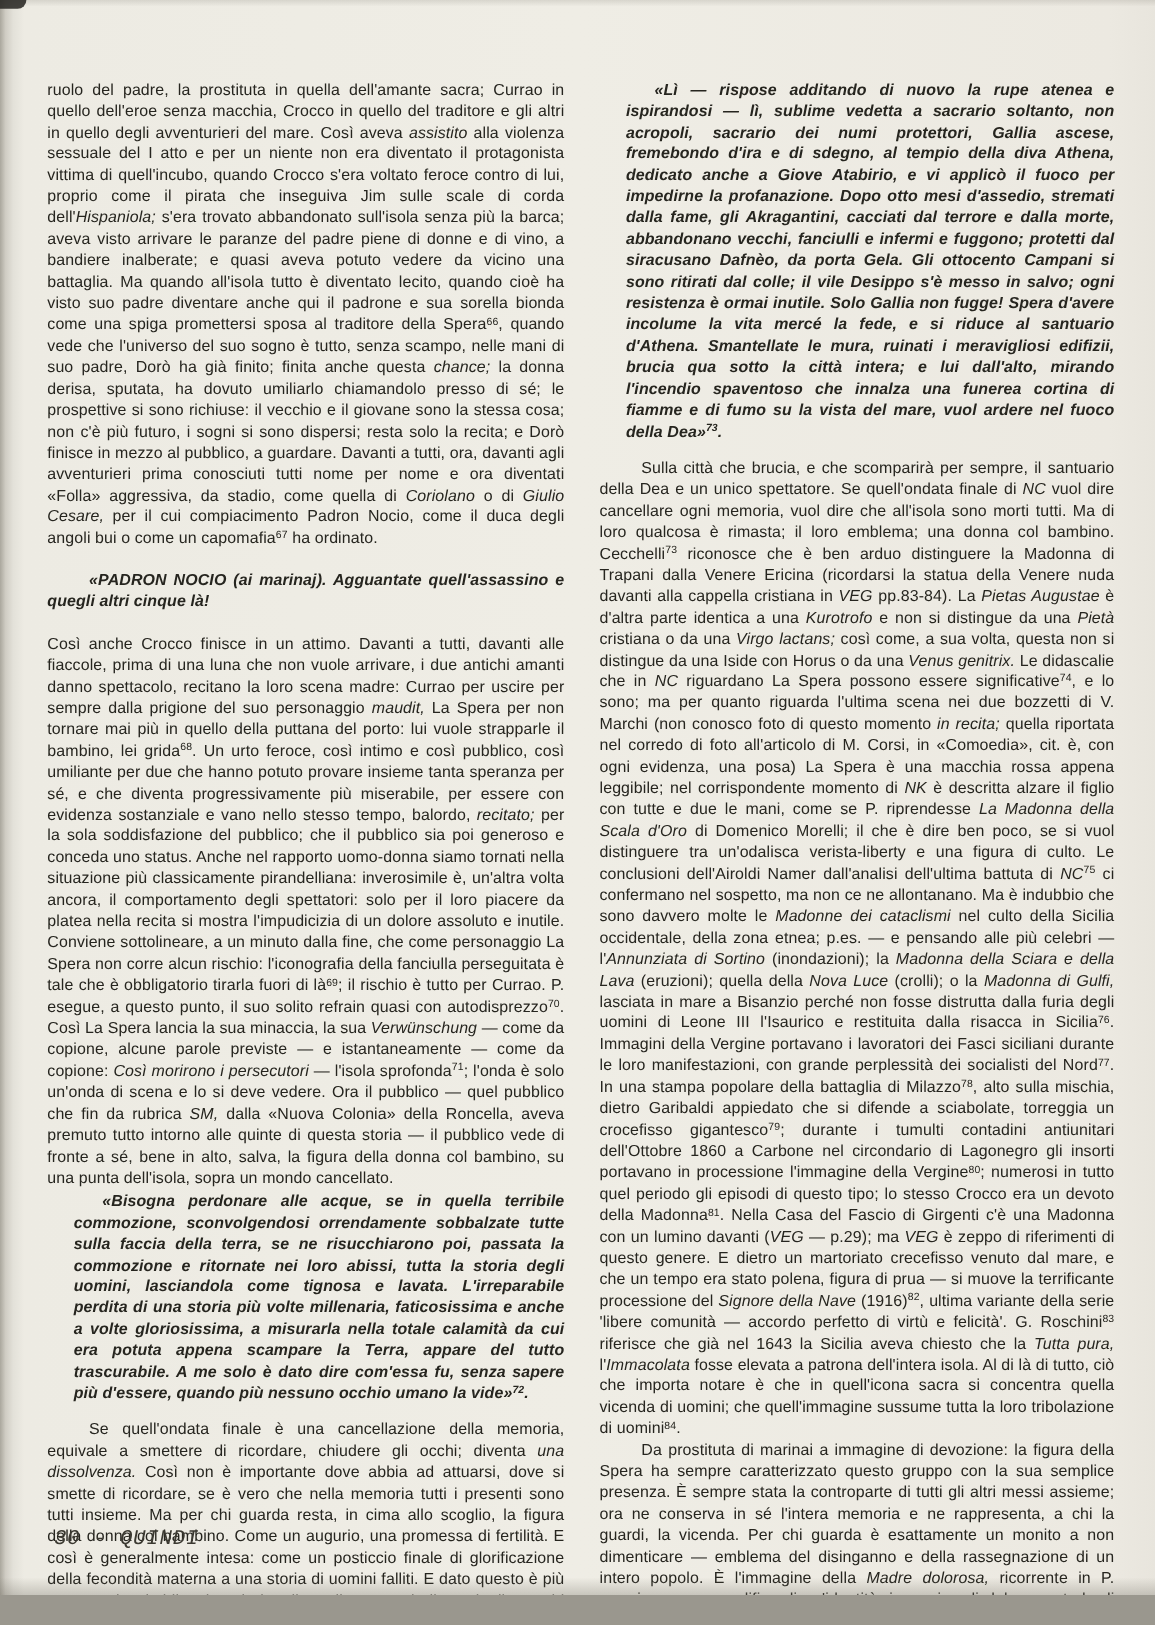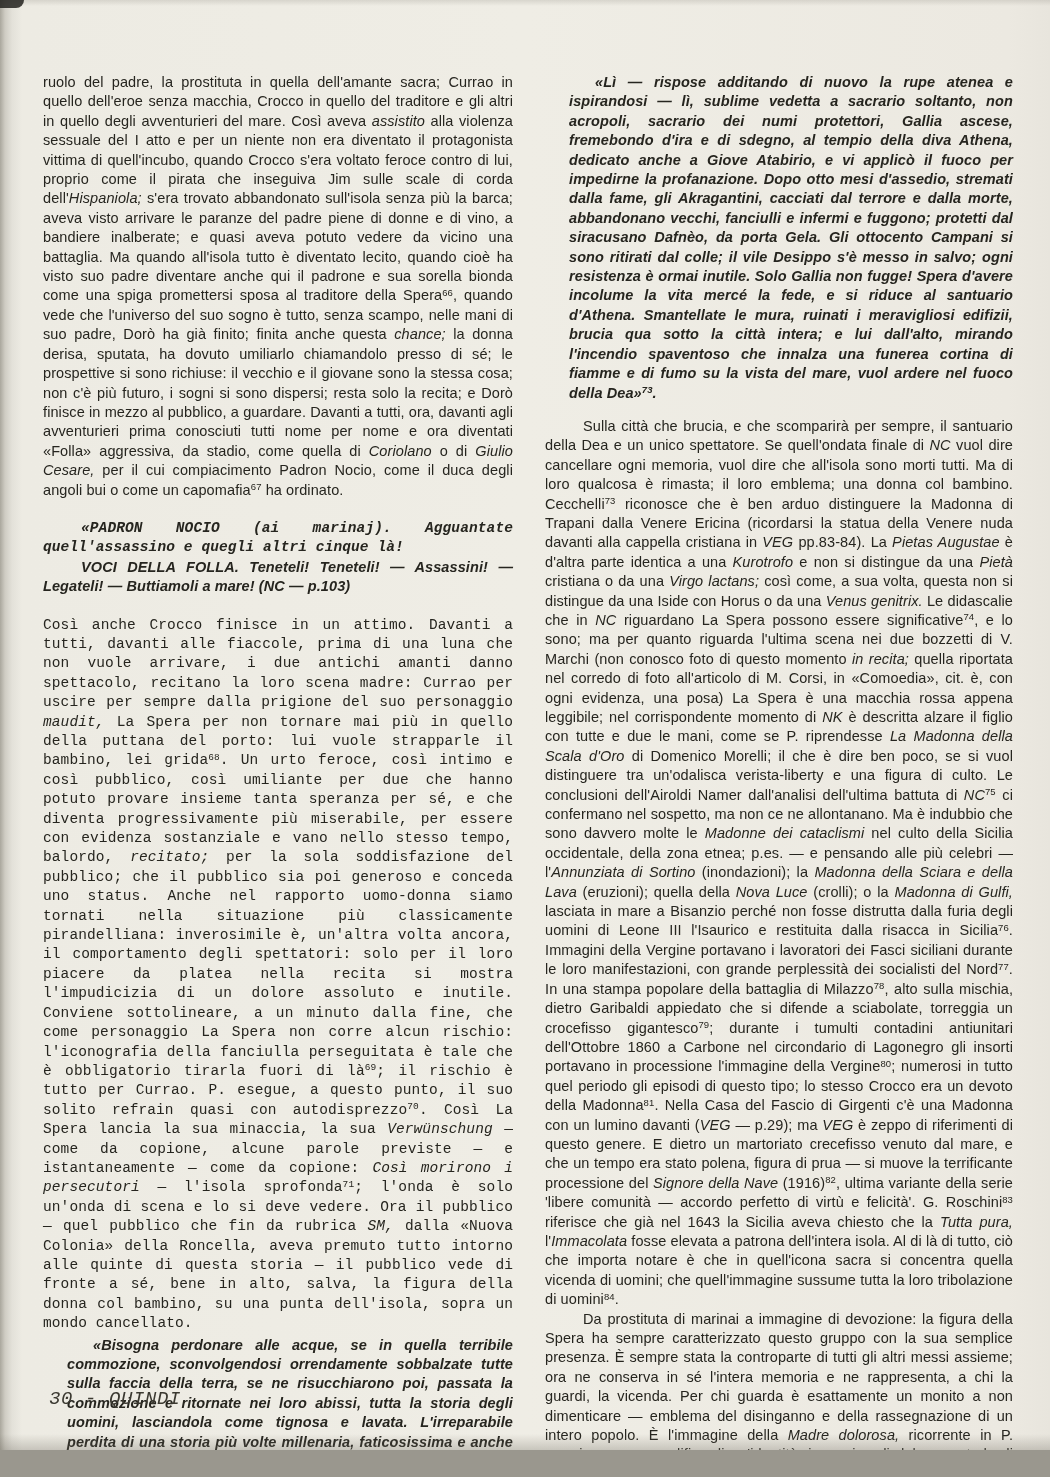--- a/index.html
+++ b/index.html
@@ -24,42 +24,41 @@
     border-radius:0 0 8px 0;opacity:.85;
   }
   .col{
     position:absolute;top:73px;width:470px;
     font-size:14.5px;line-height:19.4px;text-align:justify;
     letter-spacing:.1px;
   }
   .col.left{left:43px;}
   .col.right{left:545px;width:468px;}
   .p{margin:0;}
-  .gap{margin-top:19px;font-family:Liberation Mono, monospace;}
+  .gap{margin-top:19px;}
   .indent{text-indent:38px;}
   .quote{font-weight:700;font-style:italic;margin:2px 0 14px 24px;text-indent:26px;}
   .col .quote:first-child{margin-top:0;}
   .dialog{font-weight:700;font-style:italic;text-indent:38px;}
   .stage{font-style:italic;text-indent:38px;}
   sup{font-size:9.5px;line-height:0;vertical-align:baseline;position:relative;top:-4.5px;}
   .footer{
     position:absolute;left:49px;top:1388px;
     font-family:Liberation Mono, monospace;
     font-style:italic;font-size:19px;color:#3b3931;letter-spacing:.6px;text-align:center;
   }
 </style>
 </head>
 <body>
 
 <div class="page">
   <div class="corner-mark"></div>
   <div class="col left">
       <p class="p body">ruolo del padre, la prostituta in quella dell'amante sacra; Currao in quello dell'eroe senza macchia, Crocco in quello del traditore e gli altri in quello degli avventurieri del mare. Così aveva <i>assistito</i> alla violenza sessuale del I atto e per un niente non era diventato il protagonista vittima di quell'incubo, quando Crocco s'era voltato feroce contro di lui, proprio come il pirata che inseguiva Jim sulle scale di corda dell'<i>Hispaniola;</i> s'era trovato abbandonato sull'isola senza più la barca; aveva visto arrivare le paranze del padre piene di donne e di vino, a bandiere inalberate; e quasi aveva potuto vedere da vicino una battaglia. Ma quando all'isola tutto è diventato lecito, quando cioè ha visto suo padre diventare anche qui il padrone e sua sorella bionda come una spiga promettersi sposa al traditore della Spera<sup>66</sup>, quando vede che l'universo del suo sogno è tutto, senza scampo, nelle mani di suo padre, Dorò ha già finito; finita anche questa <i>chance;</i> la donna derisa, sputata, ha dovuto umiliarlo chiamandolo presso di sé; le prospettive si sono richiuse: il vecchio e il giovane sono la stessa cosa; non c'è più futuro, i sogni si sono dispersi; resta solo la recita; e Dorò finisce in mezzo al pubblico, a guardare. Davanti a tutti, ora, davanti agli avventurieri prima conosciuti tutti nome per nome e ora diventati «Folla» aggressiva, da stadio, come quella di <i>Coriolano</i> o di <i>Giulio Cesare,</i> per il cui compiacimento Padron Nocio, come il duca degli angoli bui o come un capomafia<sup>67</sup> ha ordinato.</p>
       <p class="p dialog gap">«PADRON NOCIO (ai marinaj). Agguantate quell'assassino e quegli altri cinque là!</p>
-      <p class="p dialog">VOCI DELLA FOLLA. Teneteli! Teneteli! — Assassini! — Legateli! — Buttiamoli a mare! (NC — p.103)</p>
       <p class="p body gap">Così anche Crocco finisce in un attimo. Davanti a tutti, davanti alle fiaccole, prima di una luna che non vuole arrivare, i due antichi amanti danno spettacolo, recitano la loro scena madre: Currao per uscire per sempre dalla prigione del suo personaggio <i>maudit,</i> La Spera per non tornare mai più in quello della puttana del porto: lui vuole strapparle il bambino, lei grida<sup>68</sup>. Un urto feroce, così intimo e così pubblico, così umiliante per due che hanno potuto provare insieme tanta speranza per sé, e che diventa progressivamente più miserabile, per essere con evidenza sostanziale e vano nello stesso tempo, balordo, <i>recitato;</i> per la sola soddisfazione del pubblico; che il pubblico sia poi generoso e conceda uno status. Anche nel rapporto uomo-donna siamo tornati nella situazione più classicamente pirandelliana: inverosimile è, un'altra volta ancora, il comportamento degli spettatori: solo per il loro piacere da platea nella recita si mostra l'impudicizia di un dolore assoluto e inutile. Conviene sottolineare, a un minuto dalla fine, che come personaggio La Spera non corre alcun rischio: l'iconografia della fanciulla perseguitata è tale che è obbligatorio tirarla fuori di là<sup>69</sup>; il rischio è tutto per Currao. P. esegue, a questo punto, il suo solito refrain quasi con autodisprezzo<sup>70</sup>. Così La Spera lancia la sua minaccia, la sua <i>Verwünschung</i> — come da copione, alcune parole previste — e istantaneamente — come da copione: <i>Così morirono i persecutori</i> — l'isola sprofonda<sup>71</sup>; l'onda è solo un'onda di scena e lo si deve vedere. Ora il pubblico — quel pubblico che fin da rubrica <i>SM,</i> dalla «Nuova Colonia» della Roncella, aveva premuto tutto intorno alle quinte di questa storia — il pubblico vede di fronte a sé, bene in alto, salva, la figura della donna col bambino, su una punta dell'isola, sopra un mondo cancellato.</p>
       <p class="p quote">«Bisogna perdonare alle acque, se in quella terribile commozione, sconvolgendosi orrendamente sobbalzate tutte sulla faccia della terra, se ne risucchiarono poi, passata la commozione e ritornate nei loro abissi, tutta la storia degli uomini, lasciandola come tignosa e lavata. L'irreparabile perdita di una storia più volte millenaria, faticosissima e anche a volte gloriosissima, a misurarla nella totale calamità da cui era potuta appena scampare la Terra, appare del tutto trascurabile. A me solo è dato dire com'essa fu, senza sapere più d'essere, quando più nessuno occhio umano la vide»<sup>72</sup>.</p>
       <p class="p body indent">Se quell'ondata finale è una cancellazione della memoria, equivale a smettere di ricordare, chiudere gli occhi; diventa <i>una dissolvenza.</i> Così non è importante dove abbia ad attuarsi, dove si smette di ricordare, se è vero che nella memoria tutti i presenti sono tutti insieme. Ma per chi guarda resta, in cima allo scoglio, la figura della donna col bambino. Come un augurio, una promessa di fertilità. E così è generalmente intesa: come un posticcio finale di glorificazione della fecondità materna a una storia di uomini falliti. E dato questo è più o meno inevitabile che si ricordino gli stentorei discorsi alle madri d'Italia, la campagna per l'incremento demografico ecc. Ma che senso avrebbe allora tutta la vicenda di Dorò?</p>
     </div>
   <div class="col right">
       <p class="p quote">«Lì — rispose additando di nuovo la rupe atenea e ispirandosi — lì, sublime vedetta a sacrario soltanto, non acropoli, sacrario dei numi protettori, Gallia ascese, fremebondo d'ira e di sdegno, al tempio della diva Athena, dedicato anche a Giove Atabirio, e vi applicò il fuoco per impedirne la profanazione. Dopo otto mesi d'assedio, stremati dalla fame, gli Akragantini, cacciati dal terrore e dalla morte, abbandonano vecchi, fanciulli e infermi e fuggono; protetti dal siracusano Dafnèo, da porta Gela. Gli ottocento Campani si sono ritirati dal colle; il vile Desippo s'è messo in salvo; ogni resistenza è ormai inutile. Solo Gallia non fugge! Spera d'avere incolume la vita mercé la fede, e si riduce al santuario d'Athena. Smantellate le mura, ruinati i meravigliosi edifizii, brucia qua sotto la città intera; e lui dall'alto, mirando l'incendio spaventoso che innalza una funerea cortina di fiamme e di fumo su la vista del mare, vuol ardere nel fuoco della Dea»<sup>73</sup>.</p>
       <p class="p body indent">Sulla città che brucia, e che scomparirà per sempre, il santuario della Dea e un unico spettatore. Se quell'ondata finale di <i>NC</i> vuol dire cancellare ogni memoria, vuol dire che all'isola sono morti tutti. Ma di loro qualcosa è rimasta; il loro emblema; una donna col bambino. Cecchelli<sup>73</sup> riconosce che è ben arduo distinguere la Madonna di Trapani dalla Venere Ericina (ricordarsi la statua della Venere nuda davanti alla cappella cristiana in <i>VEG</i> pp.83-84). La <i>Pietas Augustae</i> è d'altra parte identica a una <i>Kurotrofo</i> e non si distingue da una <i>Pietà</i> cristiana o da una <i>Virgo lactans;</i> così come, a sua volta, questa non si distingue da una Iside con Horus o da una <i>Venus genitrix.</i> Le didascalie che in <i>NC</i> riguardano La Spera possono essere significative<sup>74</sup>, e lo sono; ma per quanto riguarda l'ultima scena nei due bozzetti di V. Marchi (non conosco foto di questo momento <i>in recita;</i> quella riportata nel corredo di foto all'articolo di M. Corsi, in «Comoedia», cit. è, con ogni evidenza, una posa) La Spera è una macchia rossa appena leggibile; nel corrispondente momento di <i>NK</i> è descritta alzare il figlio con tutte e due le mani, come se P. riprendesse <i>La Madonna della Scala d'Oro</i> di Domenico Morelli; il che è dire ben poco, se si vuol distinguere tra un'odalisca verista-liberty e una figura di culto. Le conclusioni dell'Airoldi Namer dall'analisi dell'ultima battuta di <i>NC</i><sup>75</sup> ci confermano nel sospetto, ma non ce ne allontanano. Ma è indubbio che sono davvero molte le <i>Madonne dei cataclismi</i> nel culto della Sicilia occidentale, della zona etnea; p.es. — e pensando alle più celebri — l'<i>Annunziata di Sortino</i> (inondazioni); la <i>Madonna della Sciara e della Lava</i> (eruzioni); quella della <i>Nova Luce</i> (crolli); o la <i>Madonna di Gulfi,</i> lasciata in mare a Bisanzio perché non fosse distrutta dalla furia degli uomini di Leone III l'Isaurico e restituita dalla risacca in Sicilia<sup>76</sup>. Immagini della Vergine portavano i lavoratori dei Fasci siciliani durante le loro manifestazioni, con grande perplessità dei socialisti del Nord<sup>77</sup>. In una stampa popolare della battaglia di Milazzo<sup>78</sup>, alto sulla mischia, dietro Garibaldi appiedato che si difende a sciabolate, torreggia un crocefisso gigantesco<sup>79</sup>; durante i tumulti contadini antiunitari dell'Ottobre 1860 a Carbone nel circondario di Lagonegro gli insorti portavano in processione l'immagine della Vergine<sup>80</sup>; numerosi in tutto quel periodo gli episodi di questo tipo; lo stesso Crocco era un devoto della Madonna<sup>81</sup>. Nella Casa del Fascio di Girgenti c'è una Madonna con un lumino davanti (<i>VEG</i> — p.29); ma <i>VEG</i> è zeppo di riferimenti di questo genere. E dietro un martoriato crecefisso venuto dal mare, e che un tempo era stato polena, figura di prua — si muove la terrificante processione del <i>Signore della Nave</i> (1916)<sup>82</sup>, ultima variante della serie 'libere comunità — accordo perfetto di virtù e felicità'. G. Roschini<sup>83</sup> riferisce che già nel 1643 la Sicilia aveva chiesto che la <i>Tutta pura,</i> l'<i>Immacolata</i> fosse elevata a patrona dell'intera isola. Al di là di tutto, ciò che importa notare è che in quell'icona sacra si concentra quella vicenda di uomini; che quell'immagine sussume tutta la loro tribolazione di uomini<sup>84</sup>.</p>
       <p class="p body indent">Da prostituta di marinai a immagine di devozione: la figura della Spera ha sempre caratterizzato questo gruppo con la sua semplice presenza. È sempre stata la controparte di tutti gli altri messi assieme; ora ne conserva in sé l'intera memoria e ne rappresenta, a chi la guardi, la vicenda. Per chi guarda è esattamente un monito a non dimenticare — emblema del disinganno e della rassegnazione di un intero popolo. È l'immagine della <i>Madre dolorosa,</i> ricorrente in P. proprio come geroglifico di un'identità: immagine di dolore custode di un'identità storica; è un accumulo di significati: equivale a santo patire, a disciplina ( — p.29); ma anche a  a rammentarsi di sé, a non perdersi. Addirittura a un'espresione idiomatica, a una interiezione, a un fonema siciliano; ma vale anche per il contrario: in quanto rappresentazione, espropria dal diritto al proprio dolore, abusa della carne degli uomini, la sublima e la vuota di senso. Resta ben poco. Cancellare, dimenticare. Adesso si può partire per la Germania.</p>
     </div>
   <div class="footer">30 - QUINDI</div>

